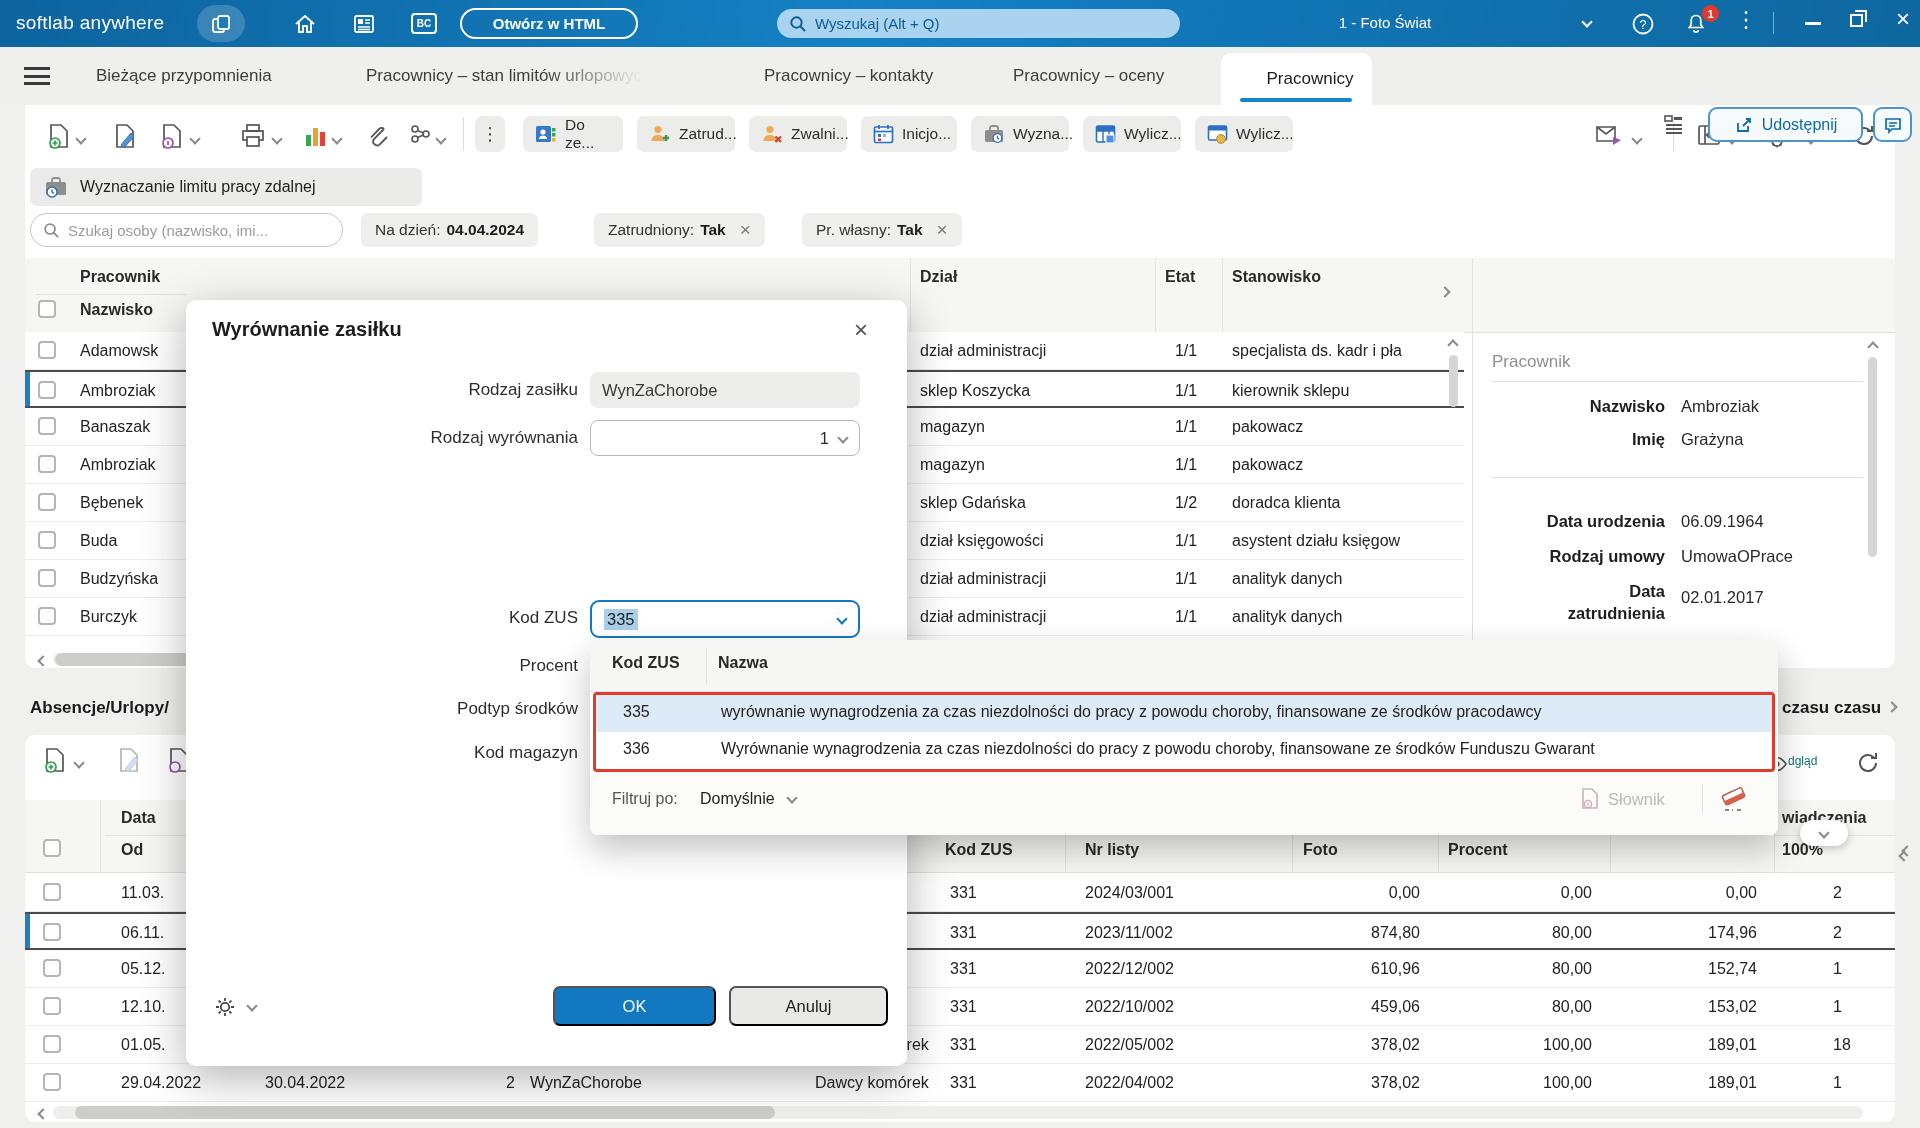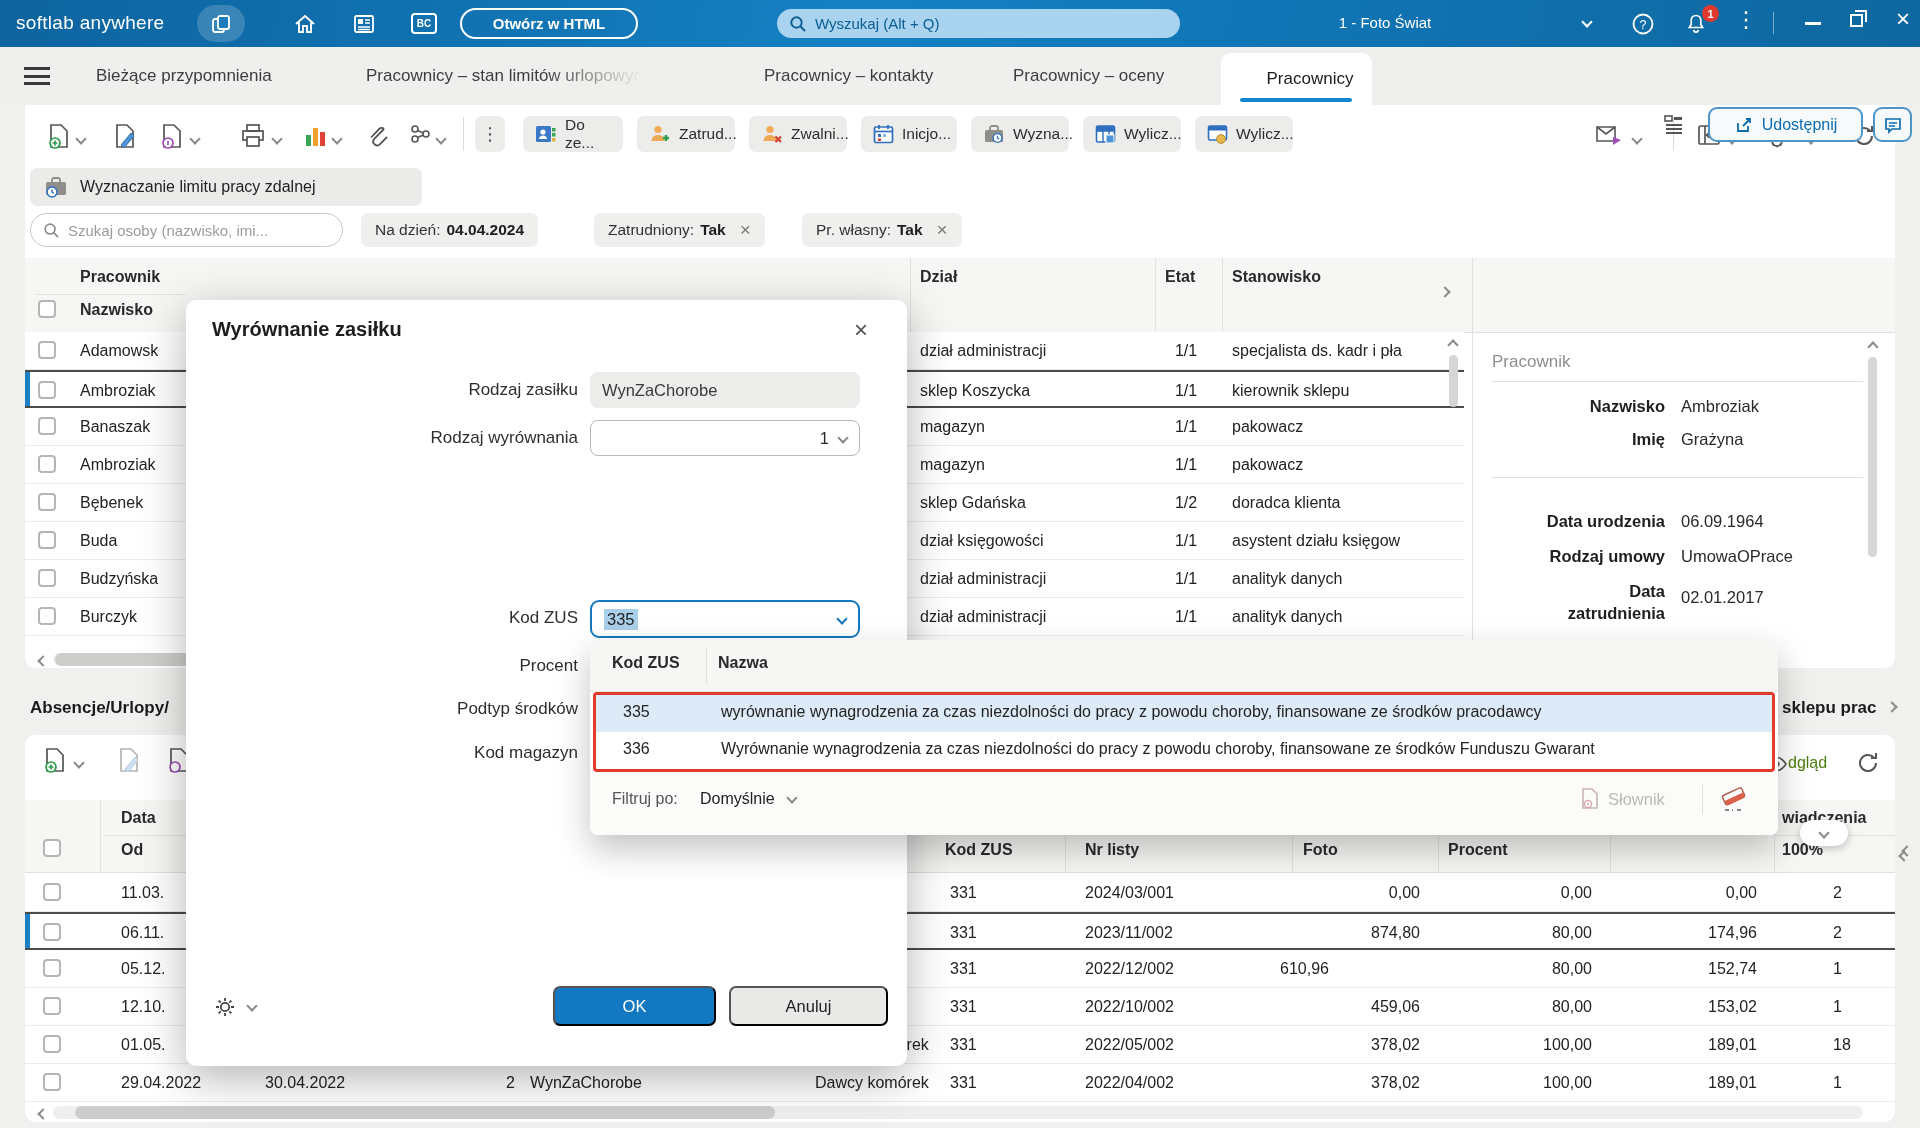--- a/index.html
+++ b/index.html
@@ -530,21 +530,21 @@
   <div class="ab p-label" style="left:1467px; top:442px">Rodzaj umowy</div>
   <div class="ab p-value" style="left:1656px; top:442px">UmowaOPrace</div>
   <div class="ab p-label" style="left:1467px; top:477px">Data</div>
   <div class="ab p-label" style="left:1467px; top:499px">zatrudnienia</div>
   <div class="ab p-value" style="left:1656px; top:483px">02.01.2017</div>
   <span class="ab chev g u" style="left:1844px; top:238px"></span>
   <div class="ab vthumb" style="left:1843px; top:252px; height:200px"></div>
 </div>
 
 <div class="ab sec-title" style="left:30px; top:698px">Absencje/Urlopy/</div>
-<div class="ab sec-title" style="left:1782px; top:698px">sklepu prac</div>
+<div class="ab sec-title" style="left:1782px; top:698px">czasu czasu</div>
 <span class="ab chev g r" style="left:1888px; top:703px"></span>
 
 <div class="ab card bottom">
 
   <div class="ab" style="left:18px; top:12px">
     <svg width="24" height="26" viewBox="0 0 24 26">
         <path d="M4 2h10l6 6v16H4z" fill="#fff" stroke="#555" stroke-width="1.7"></path>
         <circle cx="8" cy="20" r="5" fill="#fff" stroke="#2f9e4f" stroke-width="1.7"></circle>
         <path d="M8 17.5v5 M5.5 20h5" stroke="#2f9e4f" stroke-width="1.7"></path>
       </svg>
@@ -561,21 +561,21 @@
         <path d="M4 2h10l6 6v16H4z" fill="#fff" stroke="#555" stroke-width="1.7"></path>
         <circle cx="8" cy="20" r="5" fill="#fff" stroke="#9b4fb5" stroke-width="1.7"></circle>
       </svg>
   </div>
   <div class="ab" style="left:1741px; top:18px">
     <svg width="22" height="22" viewBox="0 0 22 22">
         <path d="M2 11c3-4.5 6-6.5 9-6.5S17 6.5 20 11c-3 4.5-6 6.5-9 6.5S5 15.5 2 11z" fill="none" stroke="#555" stroke-width="1.6"></path>
         <circle cx="11" cy="11" r="2.6" fill="#555"></circle>
       </svg>
   </div>
-  <div class="ab" style="left:1763px; top:19px; font-size:16px; color:#4d7c0f">dgląd</div>
+  <div class="ab" style="left:1763px; top:19px; font-size:12px; color:#0f766e">dgląd</div>
   <div class="ab" style="left:1830px; top:15px">
     <svg width="26" height="26" viewBox="0 0 26 26">
         <path d="M21 13a8 8 0 11-2.3-5.6" fill="none" stroke="#555" stroke-width="2"></path>
         <path d="M21 3v5h-5" fill="none" stroke="#555" stroke-width="2"></path>
       </svg>
   </div>
 
   <div class="ab thead" style="left:0; top:65px; width:1870px; height:72px"></div>
   <div class="ab hline" style="left:0; top:137px; width:1870px"></div>
   <div class="ab hcell" style="left:96px; top:74px">Data</div>
@@ -631,21 +631,21 @@
 
       <div class="t-row">
         <span class="cb" style="left:18px"></span>
         <span class="cell" style="left:96px; width:130px">05.12.</span>
         <span class="cell" style="left:240px; width:130px"></span>
         <span class="cell" style="left:420px; width:70px; text-align:right"></span>
         <span class="cell" style="left:505px; width:200px"></span>
         <span class="cell" style="left:790px; width:130px"></span>
         <span class="cell" style="left:925px; width:80px">331</span>
         <span class="cell" style="left:1060px; width:150px">2022/12/002</span>
-        <span class="cell" style="left:1255px; width:140px; ">610,96</span>
+        <span class="cell" style="left:1255px; width:140px; text-align:right">610,96</span>
         <span class="cell" style="left:1420px; width:147px; text-align:right">80,00</span>
         <span class="cell" style="left:1590px; width:142px; text-align:right">152,74</span>
         <span class="cell" style="left:1808px; width:52px">1</span>
       </div>
 
       <div class="t-row">
         <span class="cb" style="left:18px"></span>
         <span class="cell" style="left:96px; width:130px">12.10.</span>
         <span class="cell" style="left:240px; width:130px"></span>
         <span class="cell" style="left:420px; width:70px; text-align:right"></span>

